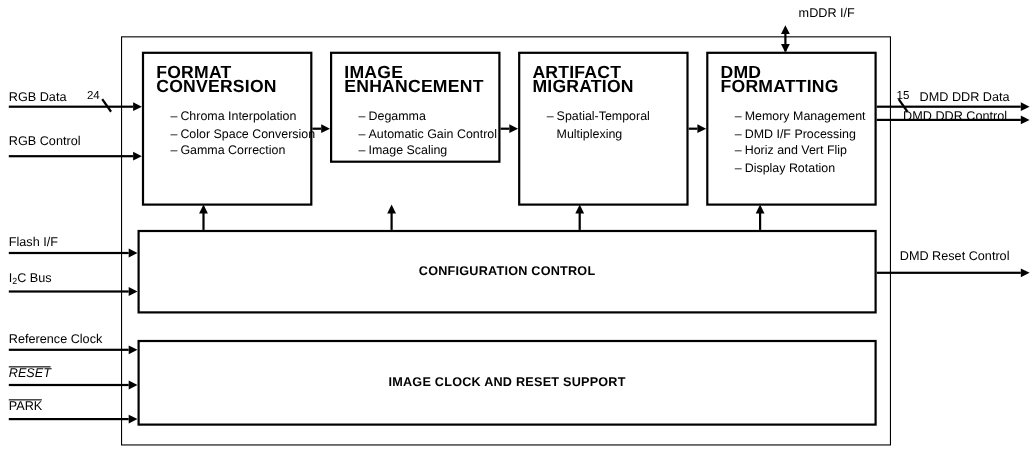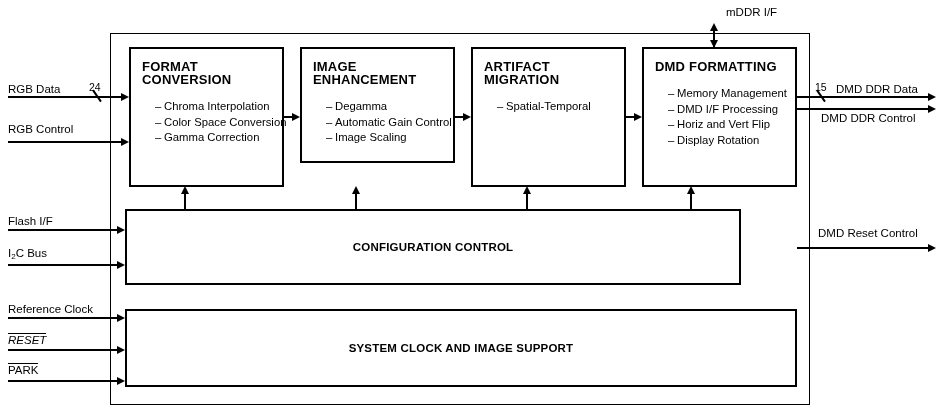--- a/index.html
+++ b/index.html
@@ -31,21 +31,21 @@
   }
 
   
   .block {
     border: 2px solid #000;
     box-sizing: border-box;
     background: #fff;
   }
   .block-title {
     font-weight: bold;
-    font-size: 13px;
+    font-size: 16px;
     letter-spacing: 0.2px;
     margin: 0 0 7px 0;
     line-height: 13px;
   }
   .block-inner {
     padding: 11px 9px 6px 11px;
   }
   .bullet-list {
     margin: 13px;
     padding: 0;
@@ -148,36 +148,37 @@
     <div class="block-inner">
       <div class="block-title">FORMAT CONVERSION</div>
       <ul class="bullet-list">
         <li><span class="dash">–</span><span>Chroma Interpolation</span></li>
         <li><span class="dash">–</span><span>Color Space Conversion</span></li>
         <li><span class="dash">–</span><span>Gamma Correction</span></li>
       </ul>
     </div>
   </div>
 
-  <div class="abs block" style="left:300px; top:47px; width:155px; height:116px;">
+  <div class="abs block" style="left:300px; top:47px; width:155px; height:101px;">
     <div class="block-inner">
       <div class="block-title">IMAGE ENHANCEMENT</div>
       <ul class="bullet-list">
         <li><span class="dash">–</span><span>Degamma</span></li>
         <li><span class="dash">–</span><span>Automatic Gain Control</span></li>
         <li><span class="dash">–</span><span>Image Scaling</span></li>
       </ul>
     </div>
   </div>
 
   <div class="abs block" style="left:471px; top:47px; width:155px; height:140px;">
     <div class="block-inner">
       <div class="block-title">ARTIFACT MIGRATION</div>
       <ul class="bullet-list">
         <li><span class="dash">–</span><span>Spatial-Temporal</span></li>
+        <li><span class="cont"></span><span>Multiplexing</span></li>
       </ul>
     </div>
   </div>
 
   <div class="abs block" style="left:642px; top:47px; width:155px; height:140px;">
     <div class="block-inner">
       <div class="block-title">DMD FORMATTING</div>
       <ul class="bullet-list">
         <li><span class="dash">–</span><span>Memory Management</span></li>
         <li><span class="dash">–</span><span>DMD I/F Processing</span></li>
@@ -189,43 +190,43 @@
 
   <div class="abs hline" style="left:284px; top:116px; width:8px;"></div>
   <div class="abs arrow-r" style="left:292px; top:112.5px;"></div>
 
   <div class="abs hline" style="left:455px; top:116px; width:8px;"></div>
   <div class="abs arrow-r" style="left:463px; top:112.5px;"></div>
 
   <div class="abs hline" style="left:626px; top:116px; width:8px;"></div>
   <div class="abs arrow-r" style="left:634px; top:112.5px;"></div>
 
-  <div class="abs wide-block" style="left:125px; top:209px; width:616px; height:76px;">
+  <div class="abs wide-block" style="left:125px; top:209px; width:672px; height:76px;">
     <span class="wide-label">CONFIGURATION CONTROL</span>
   </div>
 
   <div class="abs wide-block" style="left:125px; top:309px; width:672px; height:78px;">
-    <span class="wide-label">SYSTEM CLOCK AND IMAGE SUPPORT</span>
+    <span class="wide-label">IMAGE CLOCK AND RESET SUPPORT</span>
   </div>
 
   <div class="abs vline" style="left:184px; top:193px; height:16px;"></div>
   <div class="abs arrow-u" style="left:180.5px; top:186px;"></div>
 
   <div class="abs vline" style="left:355px; top:193px; height:16px;"></div>
   <div class="abs arrow-u" style="left:351.5px; top:186px;"></div>
 
   <div class="abs vline" style="left:526px; top:193px; height:16px;"></div>
   <div class="abs arrow-u" style="left:522.5px; top:186px;"></div>
 
   <div class="abs vline" style="left:690px; top:193px; height:16px;"></div>
   <div class="abs arrow-u" style="left:686.5px; top:186px;"></div>
 
   <div class="abs io-label" style="left:8px; top:83px;">RGB Data</div>
   <div class="abs hline" style="left:8px; top:96px; width:113px;"></div>
-  <div class="abs bus-width" style="left:89px; top:82px;">24</div>
+  <div class="abs bus-width" style="left:79px; top:82px;">24</div>
   <div class="abs vline" style="left:96px; top:89px; height:14px; transform:rotate(-35deg);"></div>
   <div class="abs arrow-r" style="left:121px; top:92.5px;"></div>
 
   <div class="abs io-label" style="left:8px; top:123px;">RGB Control</div>
   <div class="abs hline" style="left:8px; top:141px; width:113px;"></div>
   <div class="abs arrow-r" style="left:121px; top:137.5px;"></div>
 
   <div class="abs io-label" style="left:8px; top:215px;">Flash I/F</div>
   <div class="abs hline" style="left:8px; top:229px; width:109px;"></div>
   <div class="abs arrow-r" style="left:117px; top:225.5px;"></div>
@@ -253,19 +254,19 @@
   <div class="abs arrow-r" style="left:117px; top:376.5px;"></div>
 
   <div class="abs hline" style="left:797px; top:96px; width:131px;"></div>
   <div class="abs bus-width" style="left:815px; top:82px;">15</div>
   <div class="abs vline" style="left:820px; top:89px; height:14px; transform:rotate(-35deg);"></div>
   <div class="abs arrow-r" style="left:928px; top:92.5px;"></div>
   <div class="abs io-label" style="left:836px; top:83px;">DMD DDR Data</div>
 
   <div class="abs hline" style="left:797px; top:108px; width:131px;"></div>
   <div class="abs arrow-r" style="left:928px; top:104.5px;"></div>
-  <div class="abs io-label" style="left:821px; top:112px;">DMD DDR Control</div>
+  <div class="abs io-label" style="left:821px; top:100px;">DMD DDR Control</div>
 
   <div class="abs hline" style="left:797px; top:247px; width:131px;"></div>
   <div class="abs arrow-r" style="left:928px; top:243.5px;"></div>
   <div class="abs io-label" style="left:818px; top:227px;">DMD Reset Control</div>
 
 </div>
 
 </body></html>

